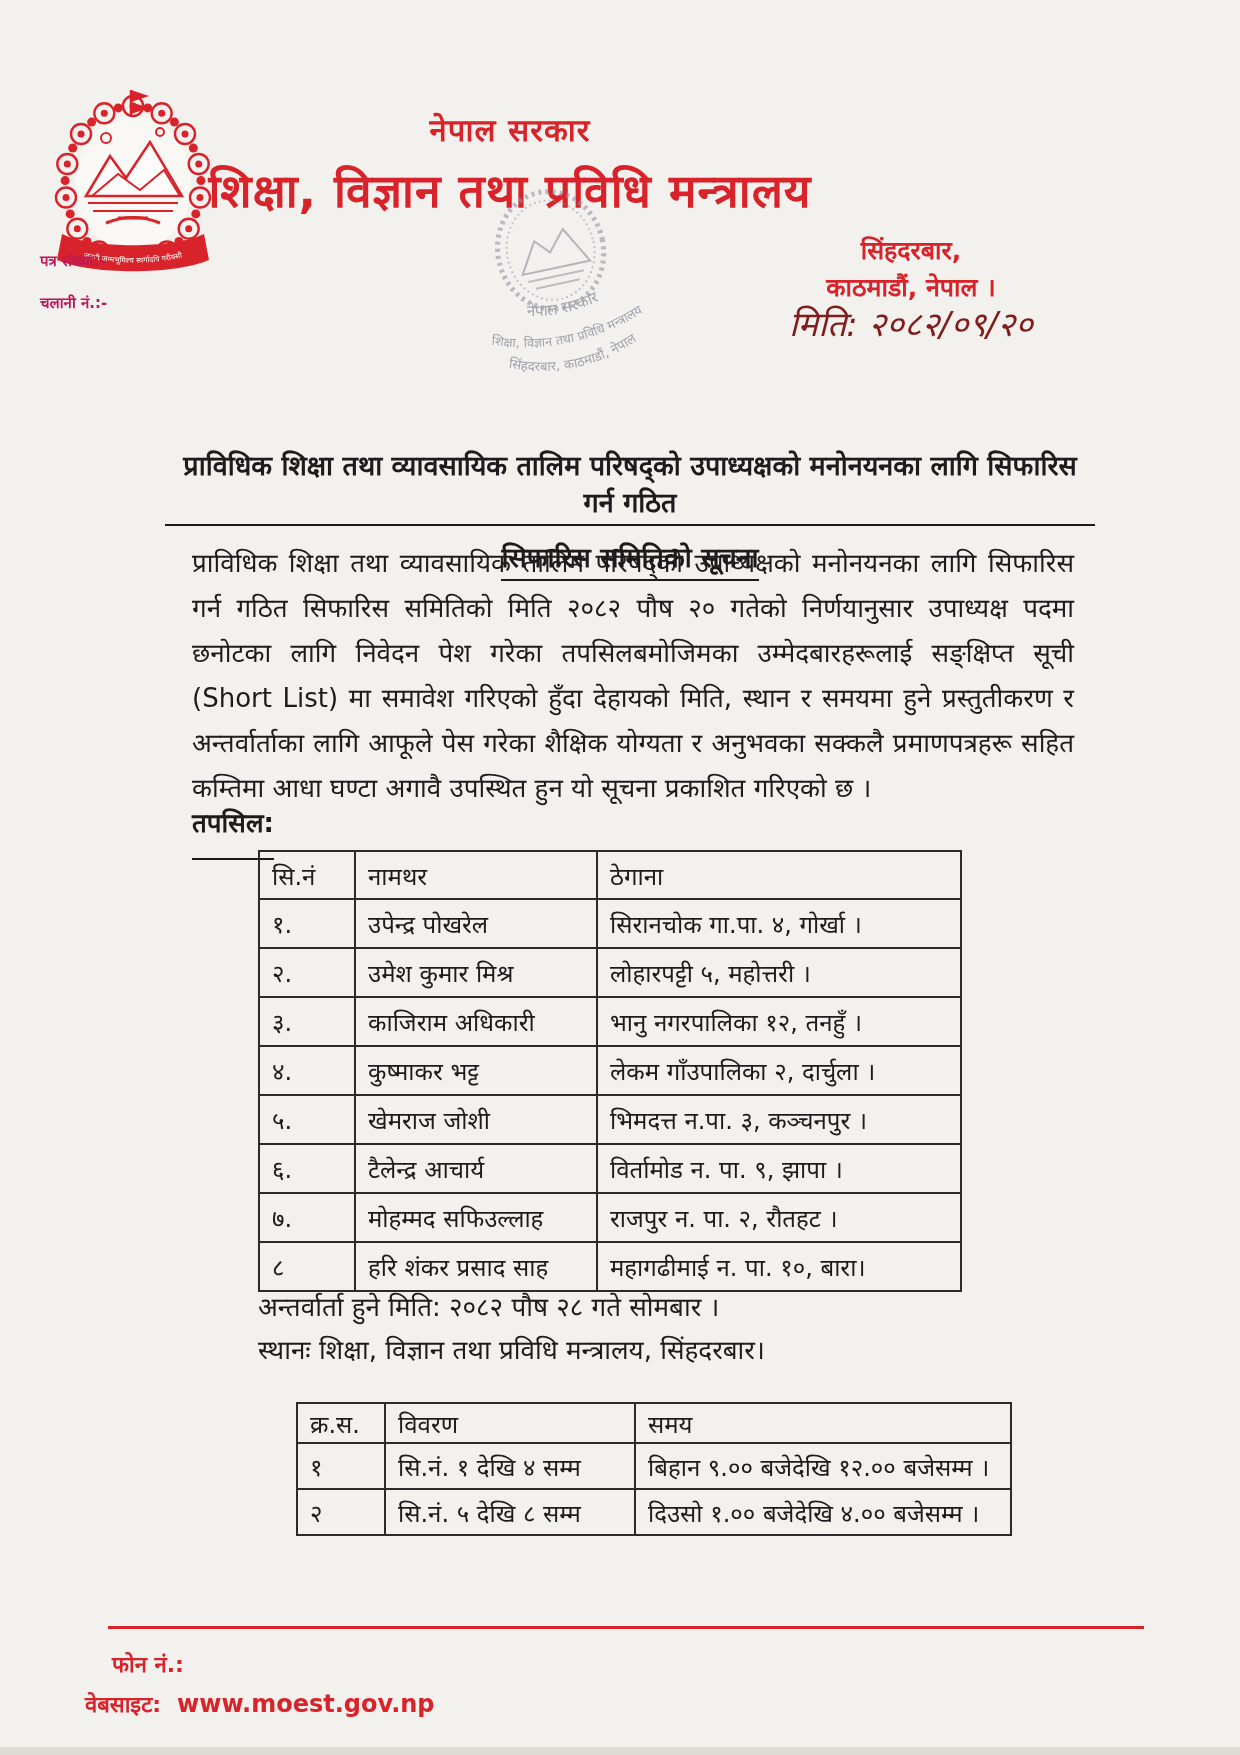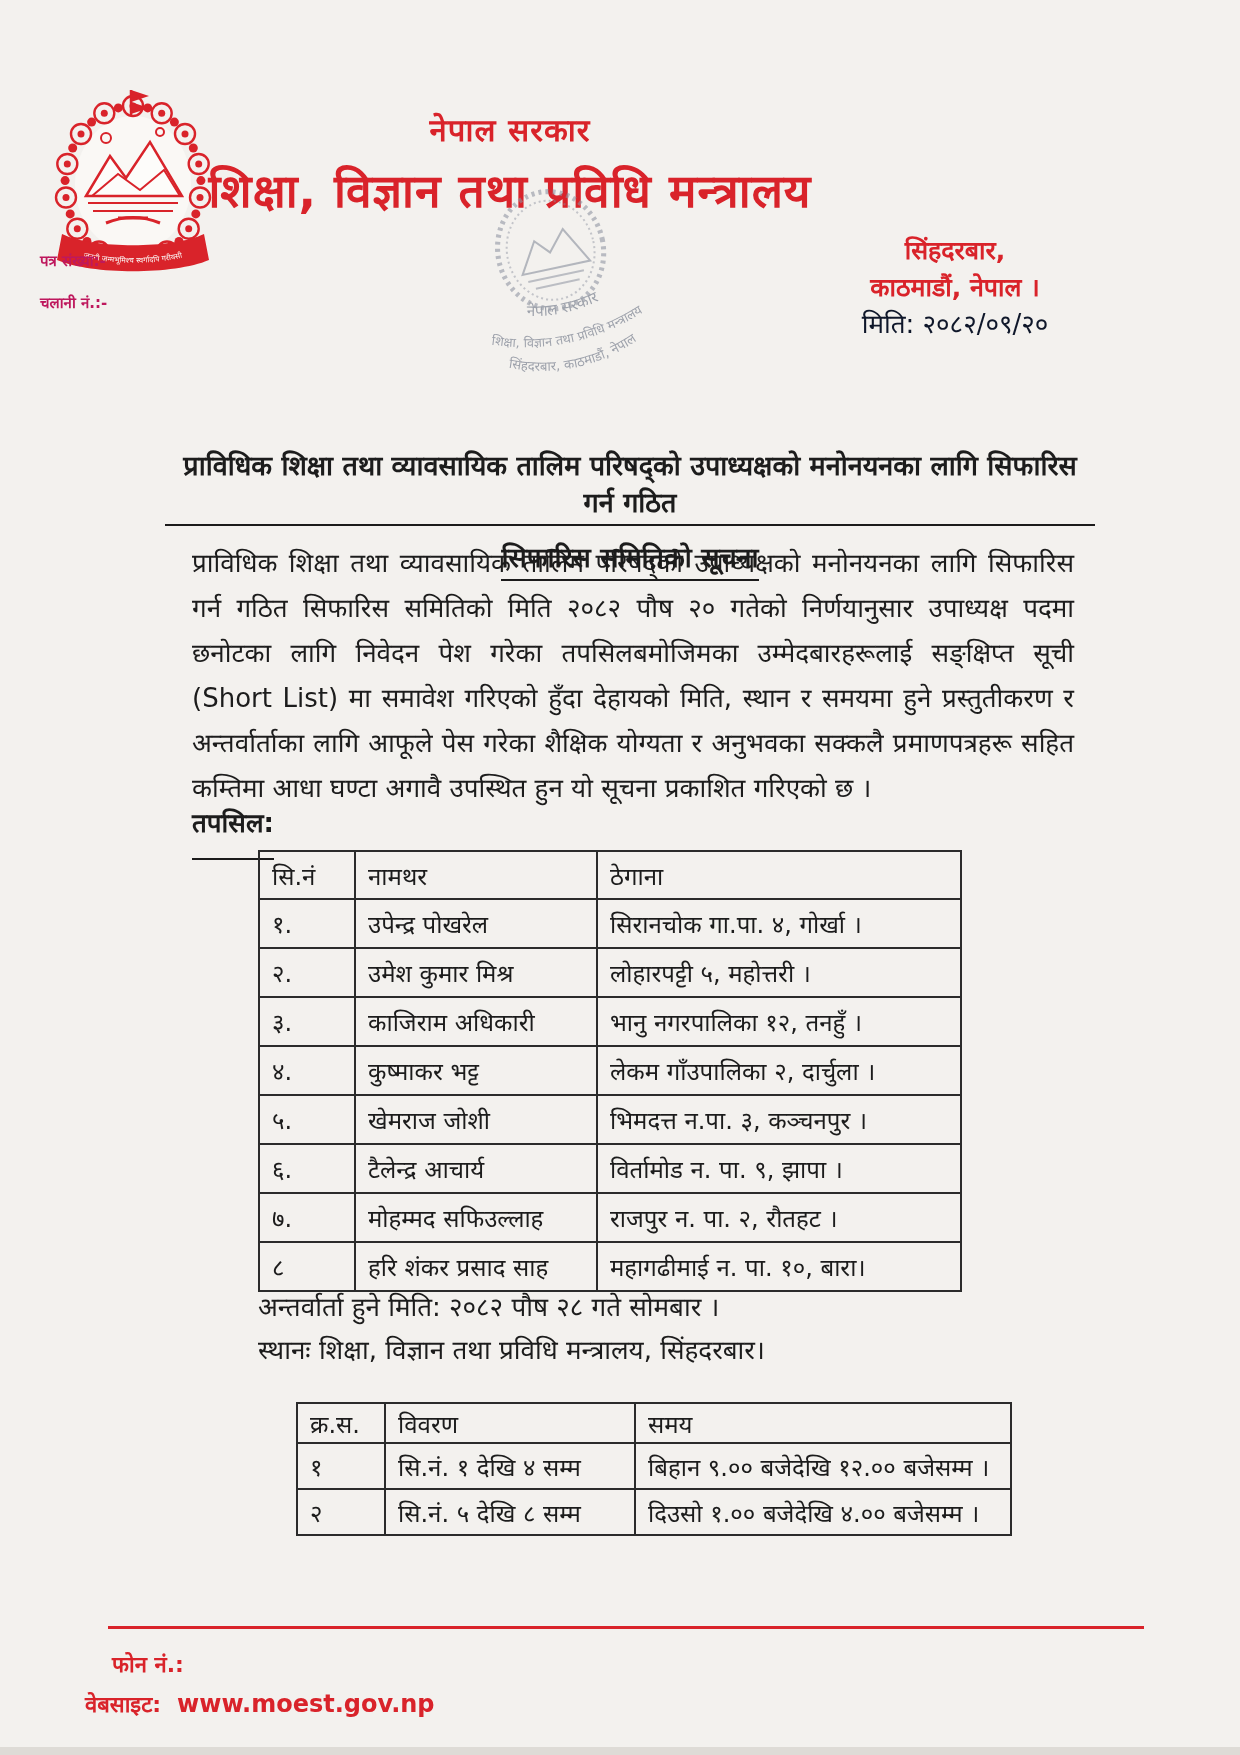--- a/index.html
+++ b/index.html
@@ -8,23 +8,23 @@
     background:#f3f1ee;overflow:hidden;
     font-family:"DejaVu Sans",sans-serif;color:#1c1c1c;
   }
   .abs{position:absolute;}
 
   
   .head-center{left:130px;top:108px;width:760px;text-align:center;}
   .gov-line{font-size:31px;font-weight:bold;color:#d9232a;letter-spacing:1px;}
   .ministry-line{font-size:46px;font-weight:bold;color:#d9232a;margin-top:8px;letter-spacing:1px;}
   .ref-labels{left:40px;top:240px;font-size:15px;font-weight:bold;color:#be185d;line-height:42px;}
-  .addr-block{left:810px;top:232px;width:290px;text-align:center;line-height:37px;}
+  .addr-block{left:766px;top:232px;width:290px;text-align:center;line-height:37px;}
   .addr-red{font-size:25px;font-weight:bold;color:#d9232a;}
-  .addr-black{font-size:26px;color:#0f172a;}
+  .addr-black{font-size:34px;color:#7f1d1d;font-style:italic;}
 
   
   .stamp{left:426px;top:178px;width:264px;height:214px;transform:rotate(-12deg);opacity:.78;}
   .stamp svg{overflow:visible;}
 
   
   .title-block{left:165px;top:446px;width:930px;text-align:center;font-size:27px;font-weight:bold;}
   .title-block .u{display:inline-block;border-bottom:2px solid #1b1b1b;padding-bottom:4px;}
   .title-line2{margin-top:12px;}
   .body-par{left:192px;top:541px;width:882px;font-size:26px;line-height:45px;text-align:justify;}

